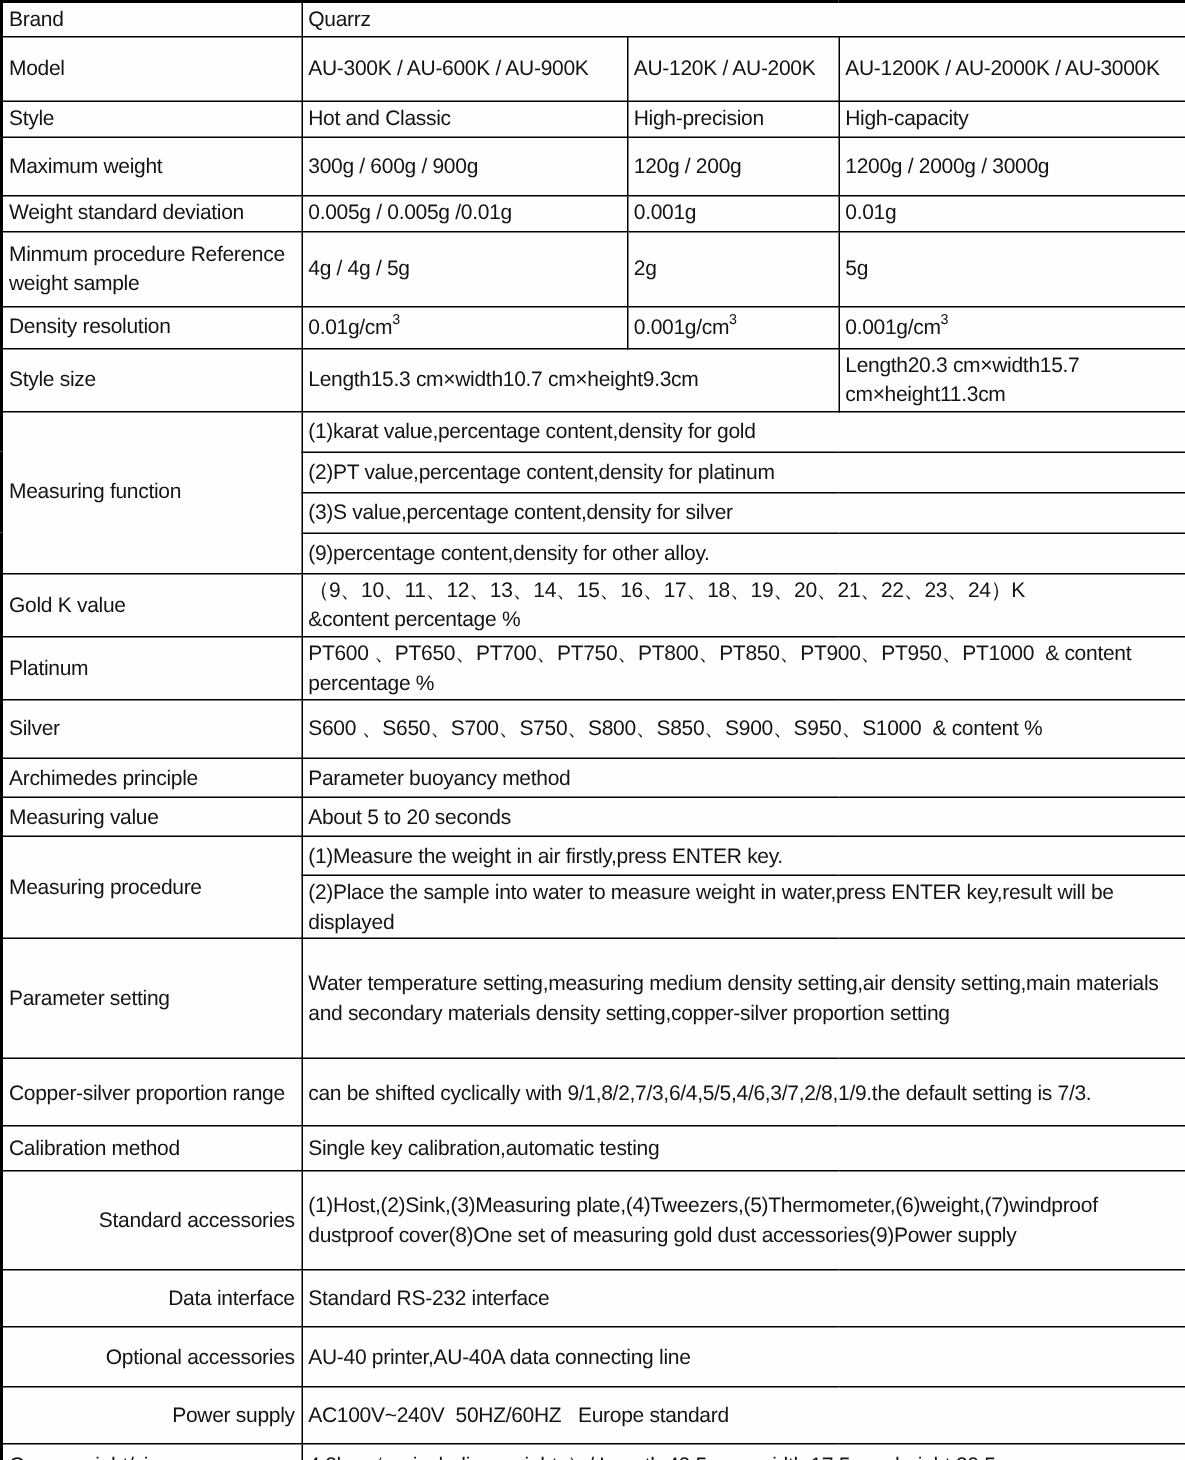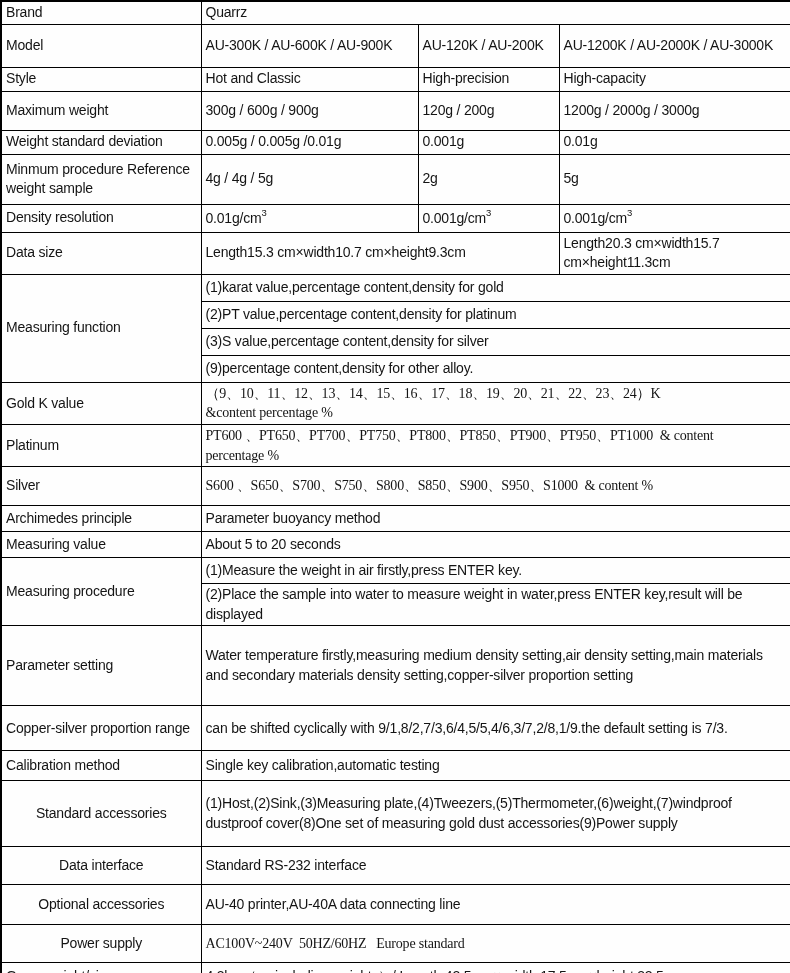--- a/index.html
+++ b/index.html
@@ -20,22 +20,22 @@
   }
   .spec-table td {
     border: 1px solid #000000;
     padding: 1px 4px;
     line-height: 1.4;
     vertical-align: middle;
     overflow: hidden;
     background: #fefefe;
   }
   .label-cell { padding-left: 5px; margin-left: 44px; }
-  .label-center { text-align: center; }
-  .prewrap { white-space: pre-wrap; font-family: Liberation Serif, serif; }
+  .label-center { text-align: right; }
+  .prewrap { white-space: pre-wrap; }
   sup.cube {
     font-size: 9.5px;
     position: relative;
     top: -1px;
     letter-spacing: 0;
   }
 </style>
 </head>
 <body>
 
@@ -89,21 +89,21 @@
     </tr>
 
     <tr style="height:28px">
       <td class="label-cell">Density resolution</td>
       <td><span>0.01g/cm</span><sup class="cube">3</sup></td>
       <td><span>0.001g/cm</span><sup class="cube">3</sup></td>
       <td><span>0.001g/cm</span><sup class="cube">3</sup></td>
     </tr>
 
     <tr style="height:38px">
-      <td class="label-cell">Data size</td>
+      <td class="label-cell">Style size</td>
       <td colspan="2">Length15.3 cm×width10.7 cm×height9.3cm</td>
       <td>Length20.3 cm×width15.7 cm×height11.3cm</td>
     </tr>
 
     <tr style="height:27px">
       <td class="label-cell" rowspan="4">Measuring function</td>
       <td colspan="3">(1)karat value,percentage content,density for gold</td>
     </tr>
     <tr style="height:27px">
       <td colspan="3">(2)PT value,percentage content,density for platinum</td>
@@ -145,21 +145,21 @@
     <tr style="height:26px">
       <td class="label-cell" rowspan="2">Measuring procedure</td>
       <td colspan="3">(1)Measure the weight in air firstly,press ENTER key.</td>
     </tr>
     <tr style="height:41px">
       <td colspan="3">(2)Place the sample into water to measure weight in water,press ENTER key,result will be displayed</td>
     </tr>
 
     <tr style="height:80px">
       <td class="label-cell">Parameter setting</td>
-      <td colspan="3">Water temperature firstly,measuring medium density setting,air density setting,main materials and secondary materials density setting,copper-silver proportion setting</td>
+      <td colspan="3">Water temperature setting,measuring medium density setting,air density setting,main materials and secondary materials density setting,copper-silver proportion setting</td>
     </tr>
 
     <tr style="height:45px">
       <td class="label-cell">Copper-silver proportion range</td>
       <td colspan="3">can be shifted cyclically with 9/1,8/2,7/3,6/4,5/5,4/6,3/7,2/8,1/9.the default setting is 7/3.</td>
     </tr>
 
     <tr style="height:30px">
       <td class="label-cell">Calibration method</td>
       <td colspan="3">Single key calibration,automatic testing</td>

